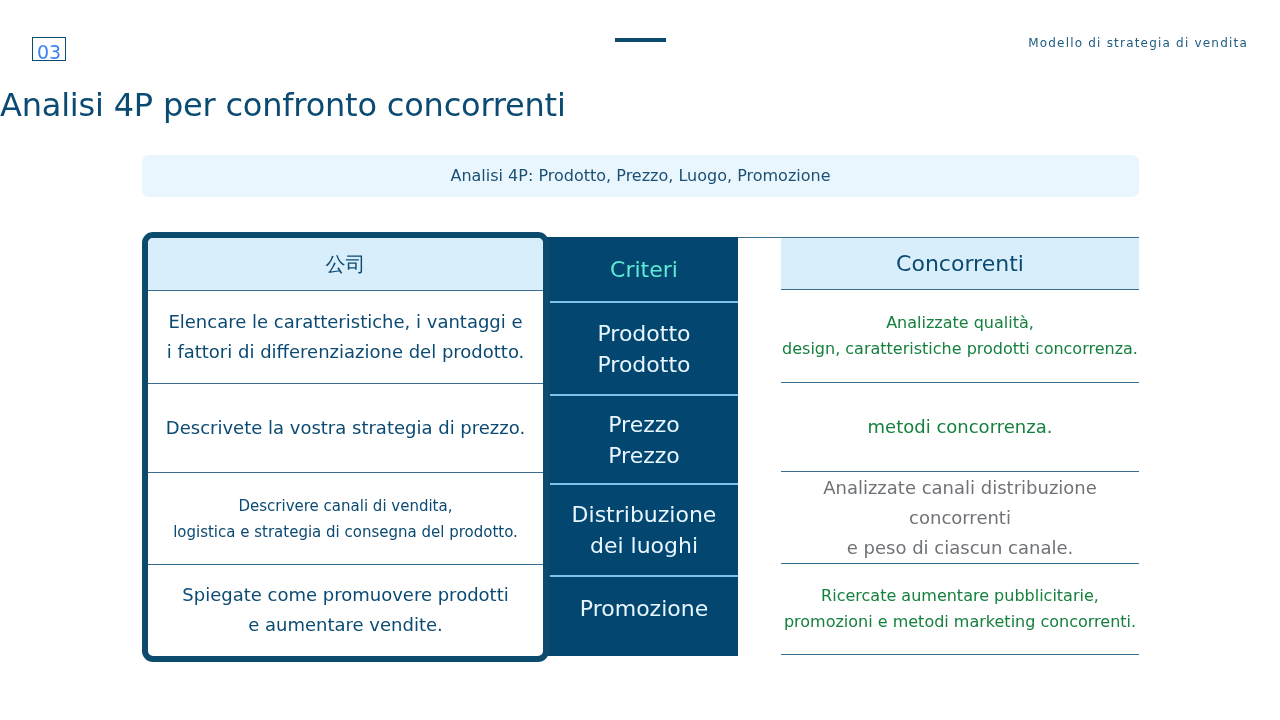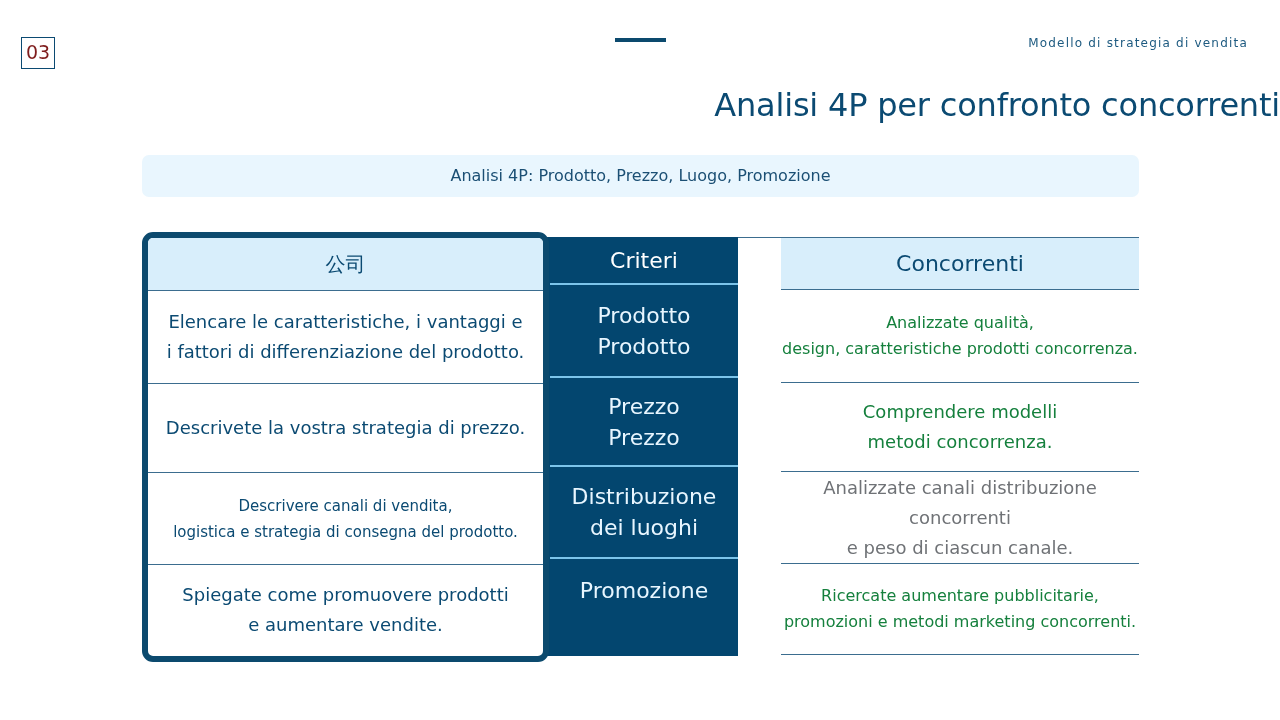--- a/index.html
+++ b/index.html
@@ -1,33 +1,33 @@
 <!DOCTYPE html>
 <html><head>
   <meta charset="utf-8">
   <style>
     * { box-sizing: border-box; margin: 0; padding: 0; }
     html, body { width: 1280px; height: 720px; overflow: hidden; background: #ffffff; }
     body { position: relative; font-family: "DejaVu Sans", sans-serif; color: #0b4a72; }
 
     .page-num {
-      position: absolute; left: 21px; top: 37px; width: 34px; height: 32px;
-      border: 1.5px solid #0b4a72; color: #7f1d1d;
+      position: absolute; left: 32px; top: 37px; width: 34px; height: 24px;
+      border: 1.5px solid #0b4a72; color: #3b82f6;
       font-size: 19px; line-height: 29px; text-align: center;
     }
     .top-accent {
       position: absolute; left: 615px; top: 38px; width: 51px; height: 4px;
       background: #0c4a6e;
     }
     .header-right {
       position: absolute; right: 32px; top: 36px;
       font-size: 12px; letter-spacing: 1.2px; color: #1d5a80;
     }
     .title {
-      position: absolute; left: 0; right: 0; top: 86px; text-align: right;
+      position: absolute; left: 0; right: 0; top: 86px; text-align: left;
       font-size: 32px; color: #0b4a72; letter-spacing: -0.2px;
     }
     .subtitle-bar {
       position: absolute; left: 142px; top: 155px; width: 997px; height: 42px;
       background: #e9f6fe; text-align: center; line-height: 42px;
       font-size: 16px; color: #1b4f74; border-radius: 7px;
     }
 
     
     .table { position: absolute; left: 142px; top: 232px; width: 997px; height: 430px; }
@@ -46,22 +46,22 @@
       display: flex; align-items: center; justify-content: center; text-align: center;
       border-bottom: 1px solid #3b6d8f; color: #0b4a72; padding: 16px 2px;
     }
     .col-company .cell:last-child { border-bottom: none; }
 
     .col-criteria {
       position: absolute; left: 403px; top: 5px; width: 193px; height: 419px;
       background: #03466f; z-index: 1;
     }
     .col-criteria .hdr {
-      height: 48px; display: flex; align-items: center; justify-content: center;
-      font-size: 22px; color: #ffffff;
+      height: 66px; display: flex; align-items: center; justify-content: center;
+      font-size: 22px; color: #5eead4;
       border-bottom: 2px solid #7cc4ea; margin-left: 5px;
     }
     .col-criteria .cell {
       display: flex; align-items: center; justify-content: center; text-align: center;
       font-size: 22px; line-height: 31px; color: #e8f6ff;
       border-bottom: 2px solid #7cc4ea; margin-left: 5px;
     }
     .col-criteria .cell:last-child { border-bottom: none; align-items: flex-start; padding-top: 16px; }
 
     .col-comp {
@@ -157,21 +157,20 @@
   <div class="col-comp">
     <div class="hdr">Concorrenti</div>
     <div class="cell r1 fs16">
       <div>
         <div>Analizzate qualità,</div>
         <div>design, caratteristiche prodotti concorrenza.</div>
       </div>
     </div>
     <div class="cell r2 fs18g">
       <div>
-        <div>Comprendere modelli</div>
         <div>metodi concorrenza.</div>
       </div>
     </div>
     <div class="cell r3 fs17" style="color:#6f7276;">
       <div>
         <div>Analizzate canali distribuzione concorrenti</div>
         <div>e peso di ciascun canale.</div>
       </div>
     </div>
     <div class="cell r4 fs16">

